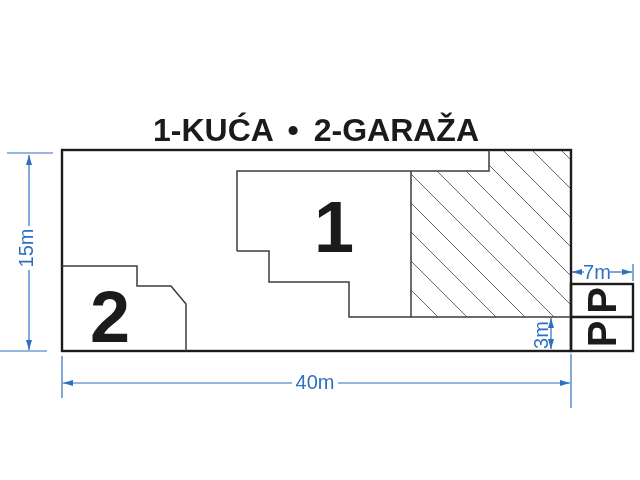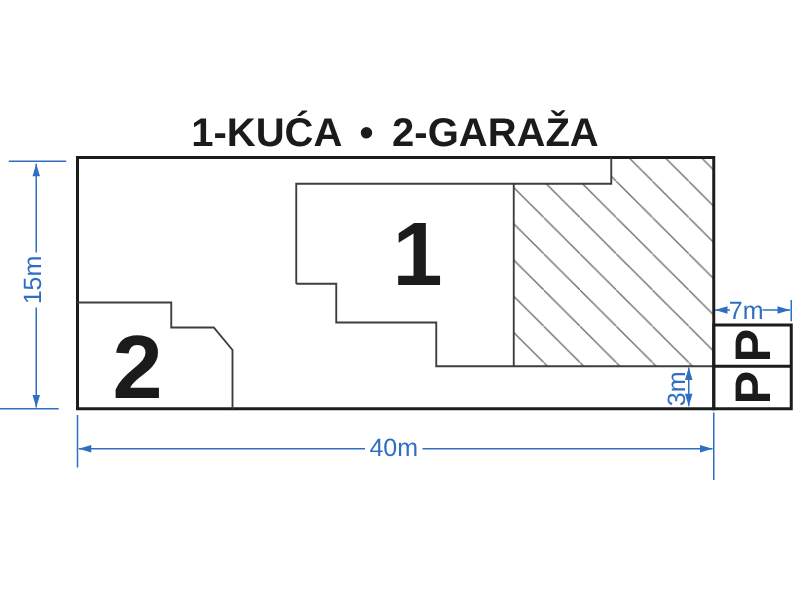--- a/index.html
+++ b/index.html
@@ -9,20 +9,21 @@
     height: 480px;
     background: var(--background, #ffffff);
     font-family: "Liberation Sans", sans-serif;
     overflow: hidden;
   }
   .canvas {
     position: relative;
     width: 640px;
     height: 346px;
     background: var(--background, #ffffff);
+    margin-top: 24px;
   }
   svg { display: block; }
 
   .outline-thick { stroke: var(--outline-dark, #1c1c1c); stroke-width: 2.4; fill: none; }
   .outline-med   { stroke: var(--line-medium, #3d3d3d); stroke-width: 1.5; fill: none; }
   .hatch-line    { stroke: var(--hatch-gray, #666666); stroke-width: 1; fill: none; }
 
   .dim      { stroke: var(--dimension-blue, #2f6fc1); stroke-width: 1.2; fill: none; }
   .dim-fill { fill: var(--dimension-blue, #2f6fc1); stroke: none; }
   .dim-text {

